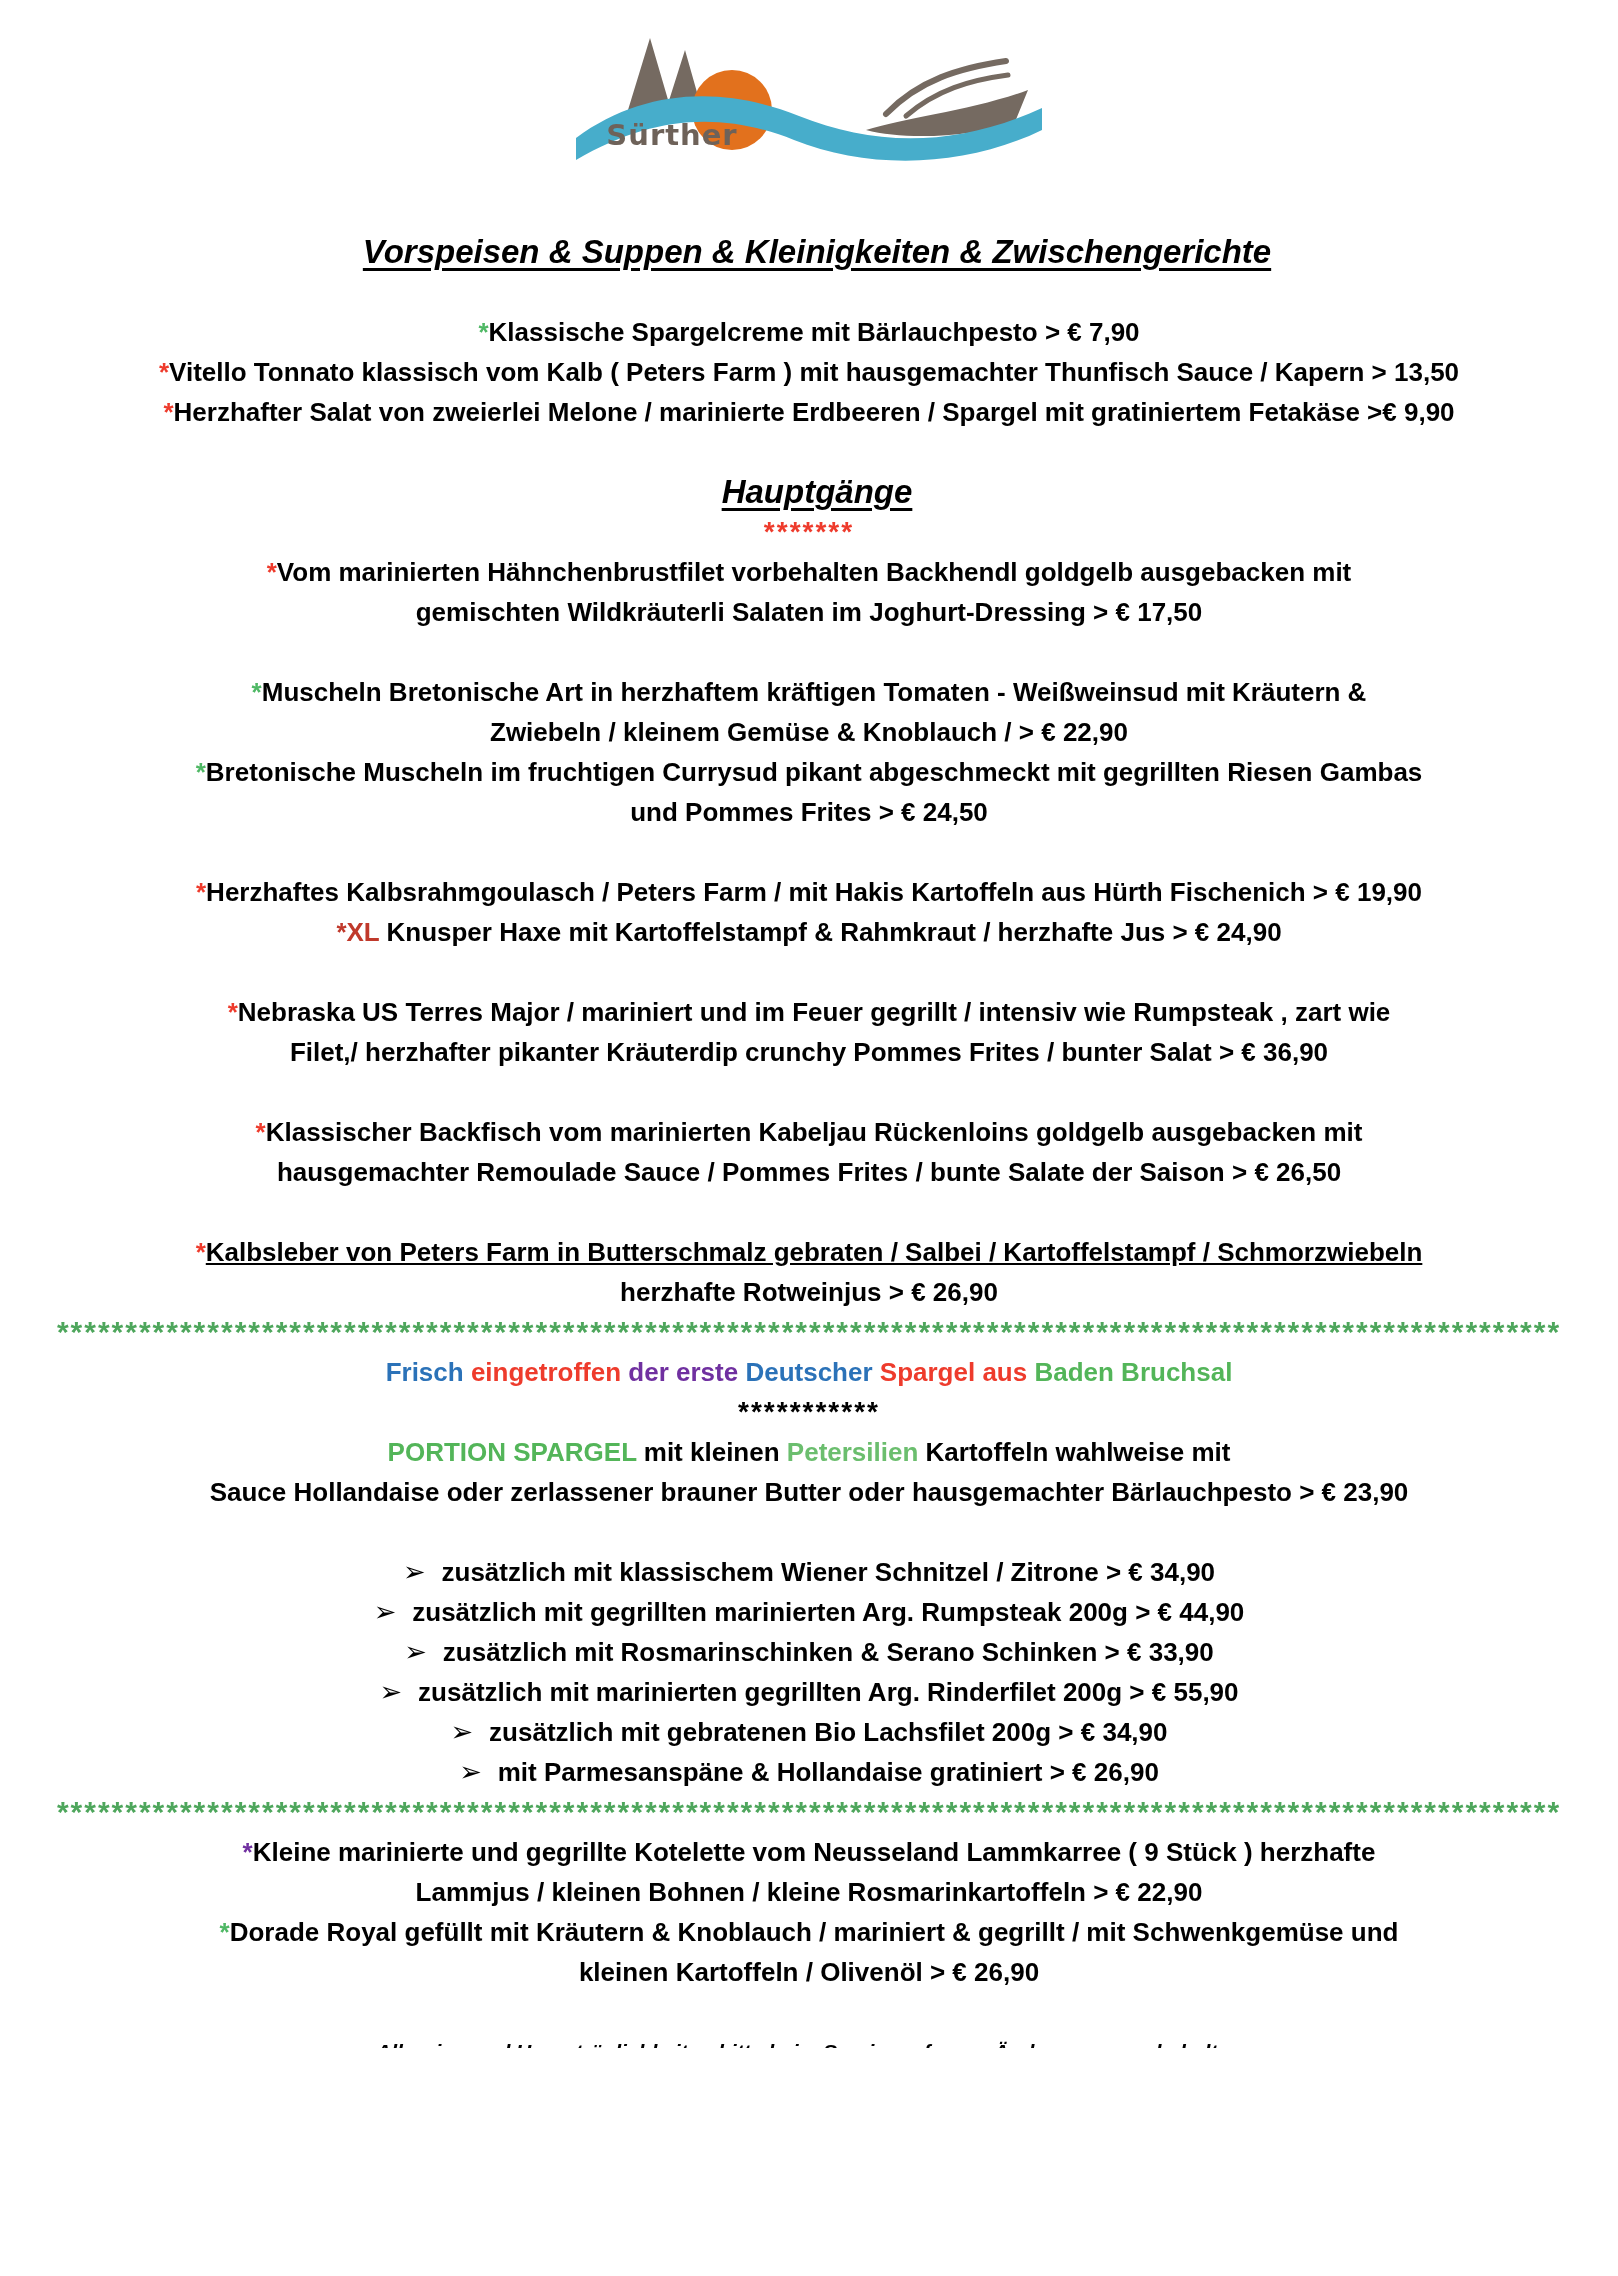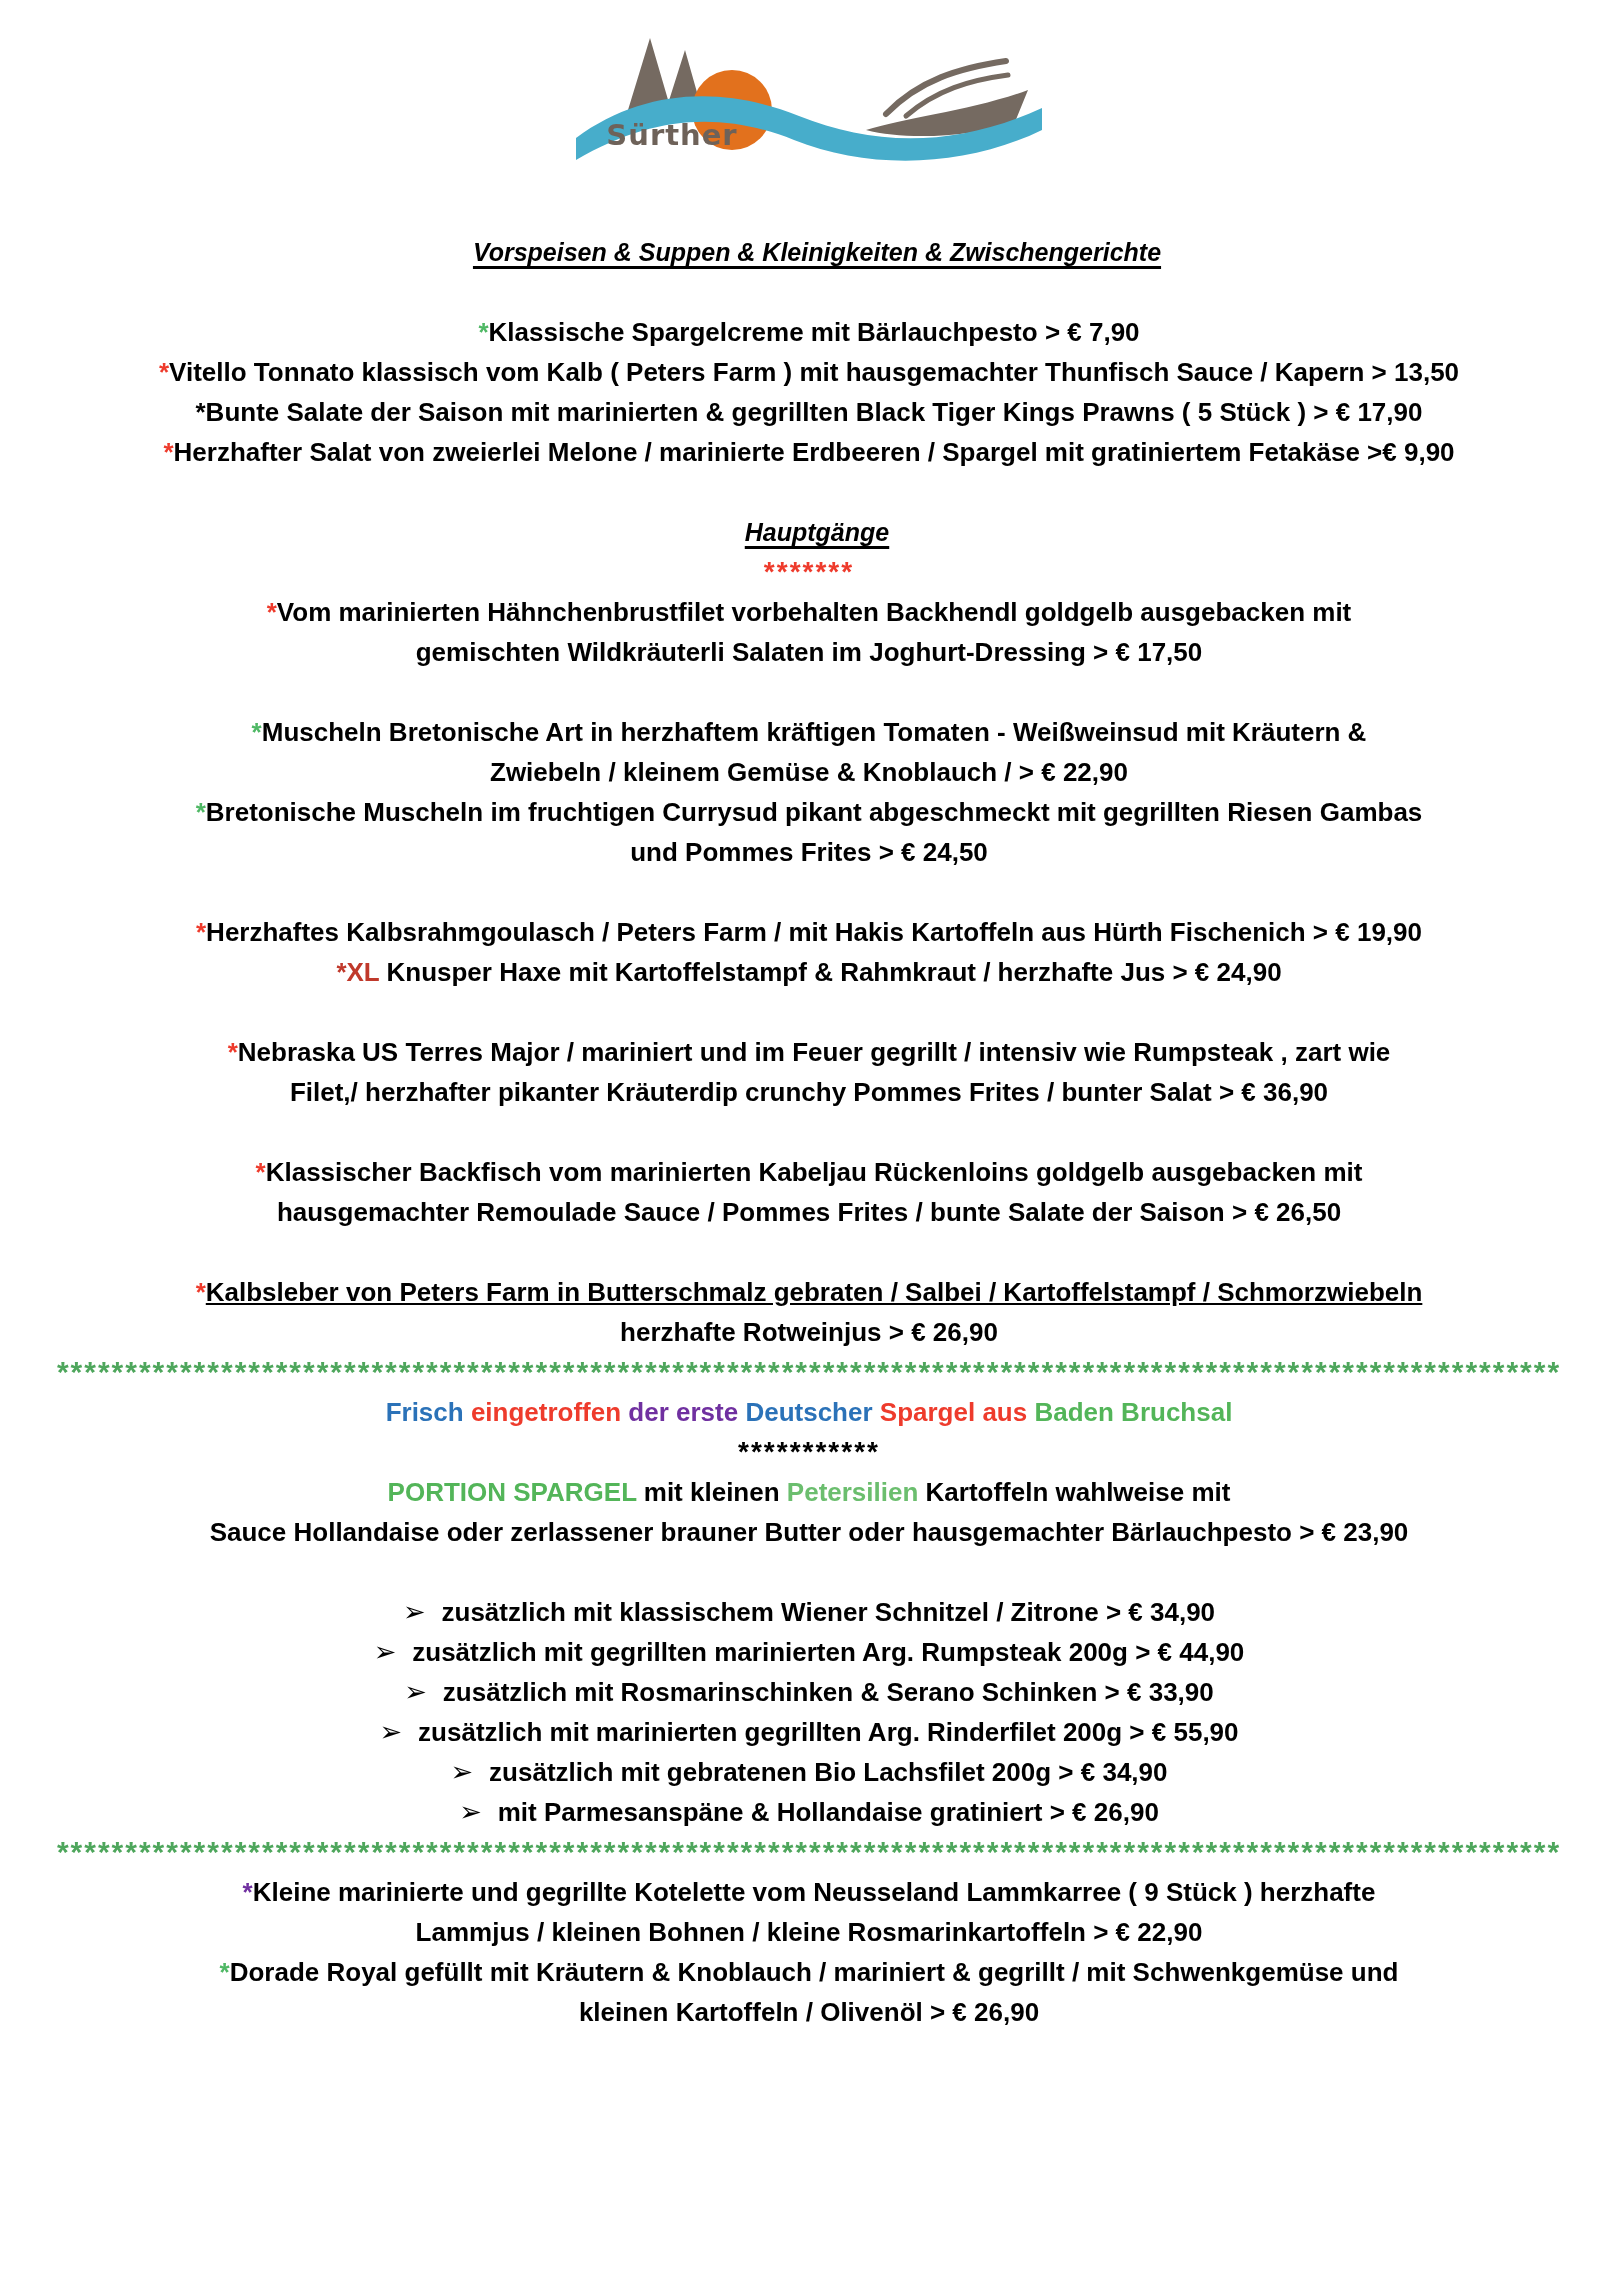--- a/index.html
+++ b/index.html
@@ -49,21 +49,21 @@
   .line{
     height:40px;
     line-height:40px;
     text-align:center;
     font-size:26px;
     font-weight:bold;
     color:#000000;
     white-space:nowrap;
   }
   .line.spacer{height:40px;}
-  .line.heading{font-size:25px;font-style:italic;margin-left:16px;}
+  .line.heading{font-size:33px;font-style:italic;margin-left:16px;}
   .line.heading .seg{
     text-decoration:underline;
     text-decoration-thickness:2.5px;
     text-underline-offset:5px;
   }
   .line.stars{font-size:28px;letter-spacing:2px;}
   .line.separator{
     font-size:30px;
     letter-spacing:2px;
     overflow:hidden;
@@ -100,21 +100,20 @@
       <path d="M2,112 C70,62 150,60 225,90 C300,120 380,122 468,82 L468,104 C390,142 295,144 220,114 C150,86 80,88 2,134 Z" fill="#47ADCB"></path>
     </svg>
     <div class="logo-word-small">Sürther</div>
   </div>
 
   <div class="menu">
       <div class="line heading"><span class="seg" style="color: rgb(0, 0, 0);">Vorspeisen &amp; Suppen &amp; Kleinigkeiten &amp; Zwischengerichte</span></div>
       <div class="line spacer"></div>
       <div class="line item"><span class="seg" style="color: rgb(79, 184, 101);">*</span><span class="seg" style="color: rgb(0, 0, 0);">Klassische Spargelcreme mit Bärlauchpesto &gt; € 7,90</span></div>
       <div class="line item"><span class="seg" style="color: rgb(238, 59, 44);">*</span><span class="seg" style="color: rgb(0, 0, 0);">Vitello Tonnato klassisch vom Kalb ( Peters Farm ) mit hausgemachter Thunfisch Sauce / Kapern &gt; 13,50</span></div>
-      <div class="line item"><span class="seg" style="color: rgb(0, 0, 0);">*Bunte Salate der Saison mit marinierten &amp; gegrillten Black Tiger Kings Prawns ( 5 Stück ) &gt; € 17,90</span></div>
       <div class="line item"><span class="seg" style="color: rgb(238, 59, 44);">*</span><span class="seg" style="color: rgb(0, 0, 0);">Herzhafter Salat von zweierlei Melone / marinierte Erdbeeren / Spargel mit gratiniertem Fetakäse &gt;€ 9,90</span></div>
       <div class="line spacer"></div>
       <div class="line heading"><span class="seg" style="color: rgb(0, 0, 0);">Hauptgänge</span></div>
       <div class="line stars"><span class="seg" style="color: rgb(238, 59, 44);">*******</span></div>
       <div class="line item"><span class="seg" style="color: rgb(238, 59, 44);">*</span><span class="seg" style="color: rgb(0, 0, 0);">Vom marinierten Hähnchenbrustfilet vorbehalten Backhendl goldgelb ausgebacken mit</span></div>
       <div class="line item"><span class="seg" style="color: rgb(0, 0, 0);">gemischten  Wildkräuterli Salaten im Joghurt-Dressing &gt; € 17,50</span></div>
       <div class="line spacer"></div>
       <div class="line item"><span class="seg" style="color: rgb(79, 184, 101);">*</span><span class="seg" style="color: rgb(0, 0, 0);">Muscheln Bretonische Art in herzhaftem kräftigen Tomaten - Weißweinsud mit Kräutern &amp;</span></div>
       <div class="line item"><span class="seg" style="color: rgb(0, 0, 0);">Zwiebeln / kleinem Gemüse &amp; Knoblauch / &gt; € 22,90</span></div>
       <div class="line item"><span class="seg" style="color: rgb(79, 184, 101);">*</span><span class="seg" style="color: rgb(0, 0, 0);">Bretonische Muscheln im fruchtigen Currysud pikant abgeschmeckt mit gegrillten  Riesen Gambas</span></div>

